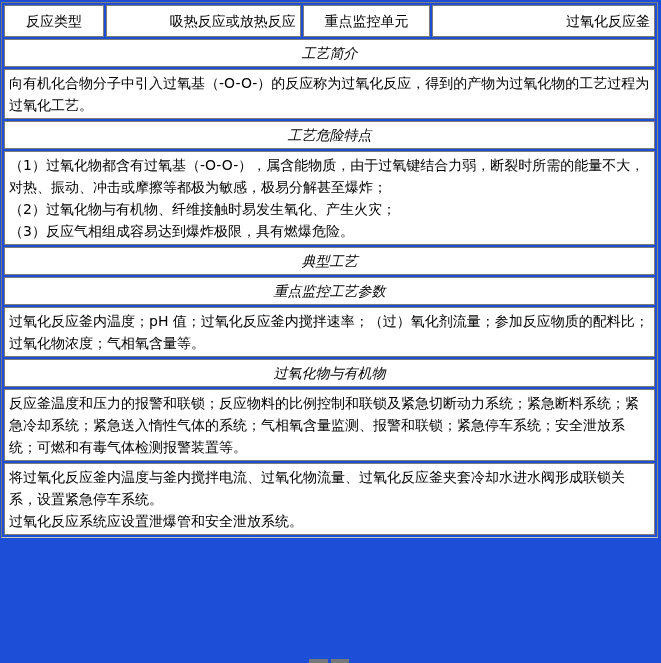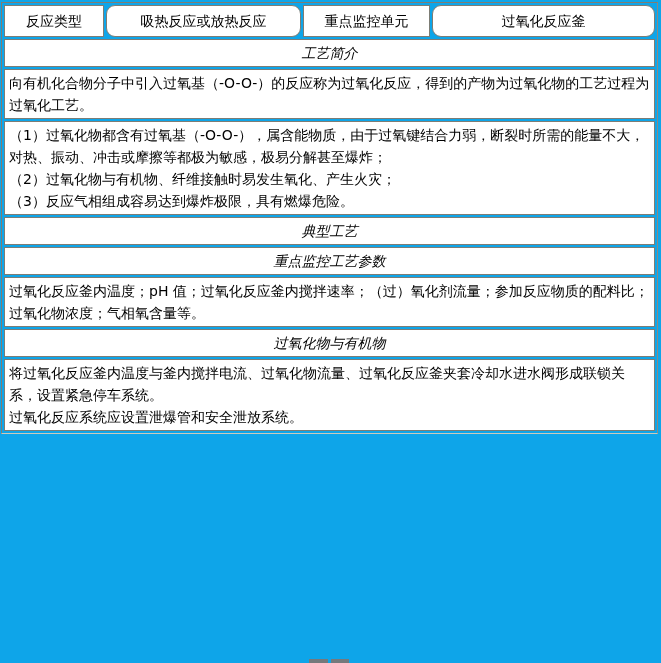--- a/index.html
+++ b/index.html
@@ -7,21 +7,21 @@
     padding: 0;
     background: #ffffff;
     font-family: "DejaVu Sans", "Liberation Sans", sans-serif;
     color: #000000;
   }
   .page {
     position: relative;
     width: 661px;
     height: 663px;
     overflow: hidden;
-    background: #0ea5e9;
+    background: #1d4ed8;
   }
   table.info {
     position: absolute;
     left: 1px;
     top: 2px;
     width: 657px;
     border-collapse: separate;
     border-spacing: 2px;
     border: 1px solid #7d7d75;
     border-bottom-color: #cdc9ba;
@@ -31,21 +31,21 @@
     line-height: 22px;
   }
   table.info td {
     border: 1px solid #7d7d75;
     background: #ffffff;
     padding: 2px 4px;
     vertical-align: middle;
     overflow: hidden;
   }
   td.center { text-align: center; }
-  td.left   { text-align: center; border-radius: 9px; }
+  td.left   { text-align: right; }
   td.row1   { height: 26px; }
   td.title-cell {
     text-align: center;
     height: 22px;
     padding: 2px 4px;
     font-style: italic;
   }
   td.body-cell {
     text-align: left;
     white-space: pre-line;
@@ -82,39 +82,45 @@
     </tr>
 
     <tr>
       <td colspan="4" class="title-cell">工艺简介</td>
     </tr>
     <tr>
       <td colspan="4" class="body-cell">向有机化合物分子中引入过氧基（-O-O-）的反应称为过氧化反应，得到的产物为过氧化物的工艺过程为过氧化工艺。</td>
     </tr>
 
     <tr>
+      <td colspan="4" class="title-cell">工艺危险特点</td>
+    </tr>
+    <tr>
       <td colspan="4" class="body-cell">（1）过氧化物都含有过氧基（-O-O-），属含能物质，由于过氧键结合力弱，断裂时所需的能量不大，对热、振动、冲击或摩擦等都极为敏感，极易分解甚至爆炸；
 （2）过氧化物与有机物、纤维接触时易发生氧化、产生火灾；
 （3）反应气相组成容易达到爆炸极限，具有燃爆危险。</td>
     </tr>
 
     <tr>
       <td colspan="4" class="title-cell">典型工艺</td>
     </tr>
 
     <tr>
       <td colspan="4" class="title-cell">重点监控工艺参数</td>
     </tr>
     <tr>
       <td colspan="4" class="body-cell">过氧化反应釜内温度；pH 值；过氧化反应釜内搅拌速率；（过）氧化剂流量；参加反应物质的配料比；过氧化物浓度；气相氧含量等。</td>
     </tr>
 
     <tr>
       <td colspan="4" class="title-cell">过氧化物与有机物</td>
     </tr>
+    <tr>
+      <td colspan="4" class="body-cell">反应釜温度和压力的报警和联锁；反应物料的比例控制和联锁及紧急切断动力系统；紧急断料系统；紧急冷却系统；紧急送入惰性气体的系统；气相氧含量监测、报警和联锁；紧急停车系统；安全泄放系统；可燃和有毒气体检测报警装置等。</td>
+    </tr>
 
     <tr>
       <td colspan="4" class="body-cell">将过氧化反应釜内温度与釜内搅拌电流、过氧化物流量、过氧化反应釜夹套冷却水进水阀形成联锁关系，设置紧急停车系统。
 过氧化反应系统应设置泄爆管和安全泄放系统。</td>
     </tr>
   </tbody>
     </table>
 
   <div class="fragment seg1"></div>
   <div class="fragment seg2"></div>

